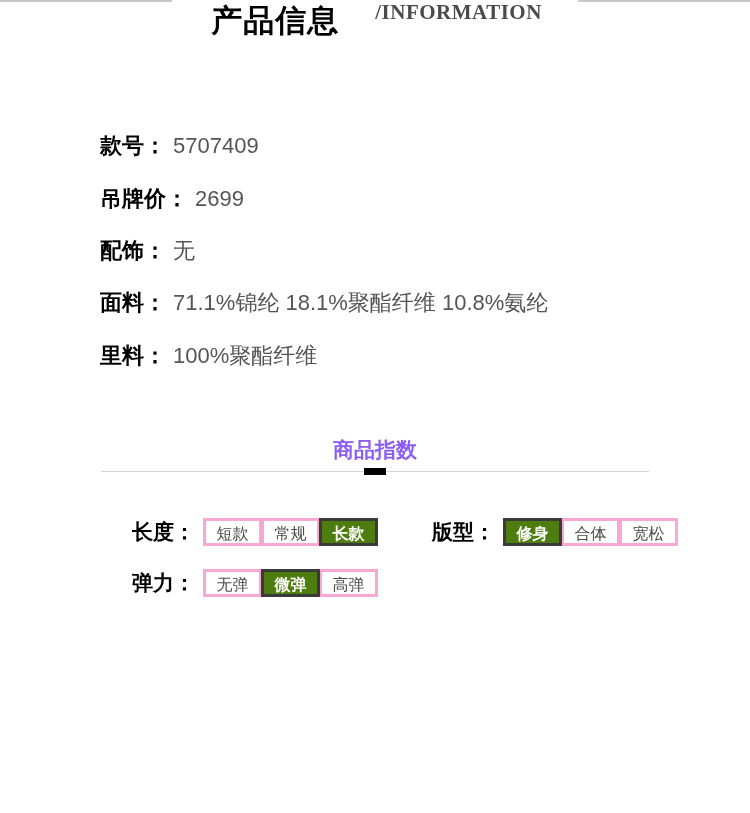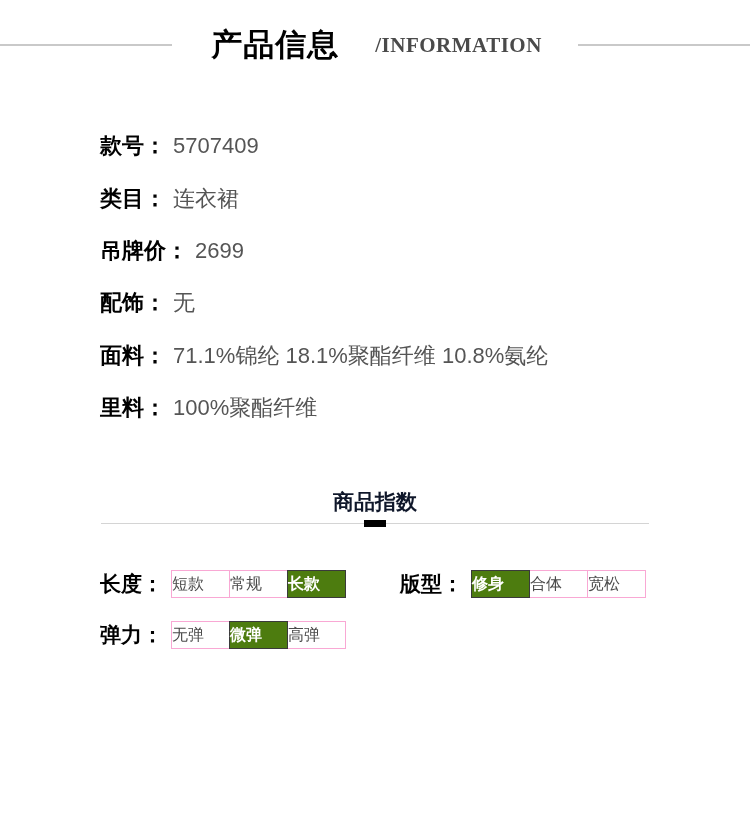--- a/index.html
+++ b/index.html
@@ -2,68 +2,64 @@
 <html><head>
 <meta charset="utf-8">
 <style>
   html,body{margin:0;padding:0;}
   body{
     width:750px;height:813px;background:#ffffff;overflow:hidden;
     font-family:"Liberation Sans","DejaVu Sans",sans-serif;
     -webkit-font-smoothing:antialiased;
   }
   
-  .hd{display:flex;align-items:center;height:90px;gap:34px;}
+  .hd{display:flex;align-items:flex-start;height:90px;gap:34px;}
   .hd-line{flex:1;height:2px;background:#c9c9c9;}
   .hd-title{font-size:31px;font-weight:700;color:#000;margin:0 2px 0 5px;letter-spacing:1px;white-space:nowrap;}
   .hd-sub{
     font-family:"Liberation Serif","DejaVu Serif",serif;
     font-size:21px;font-weight:700;color:#4a4a4a;letter-spacing:.5px;
     white-space:nowrap;margin-right:2px;
   }
   
   .info{margin:30px 0 0 100px;}
   .info-row{height:52.4px;display:flex;align-items:center;font-size:22px;white-space:nowrap;}
   .info-label{font-weight:700;color:#000;}
   .info-value{color:#555;margin-left:7px;}
   
   .idx{margin-top:56px;}
-  .idx-title{text-align:center;font-size:21px;font-weight:700;color:#0f172a;line-height:24px;}
+  .idx-title{text-align:center;font-size:21px;font-weight:700;color:#8b5cf6;line-height:24px;}
   .idx-rule{position:relative;margin:9px auto 0;width:548px;border-top:1px solid #d4d4d4;}
   .idx-tick{position:absolute;left:50%;top:-4px;transform:translateX(-50%);width:22px;height:7px;background:#000;}
   .idx-grid{margin:46px 0 0 100px;display:grid;grid-template-columns:300px auto;row-gap:23px;}
-  .group{display:flex;align-items:center;white-space:nowrap;}
+  .group{display:flex;align-items:center;white-space:nowrap;margin-left:32px;}
   .group-label{font-size:21px;font-weight:700;color:#000;}
   .cells{display:flex;margin-left:8px;}
   .cell{
-    box-sizing:border-box;width:59px;height:28px;line-height:26px;
-    font-size:16px;color:#4a4a4a;border:1px solid #f9a8d4;margin-left:-1px;background:#fff;
+    box-sizing:border-box;width:59px;height:28px;line-height:26px;text-align:center;
+    font-size:16px;color:#4a4a4a;border:3px solid #f9a8d4;margin-left:-1px;background:#fff;
     cursor:default;
   }
   .cell:first-child{margin-left:0;}
   .cell.selected{background:#4d7c0f;border-color:#3a3a3a;color:#fff;font-weight:700;position:relative;z-index:1;}
 </style>
 </head>
 <body>
 
 <header class="hd">
   <span class="hd-line"></span>
   <span class="hd-title">产品信息</span>
   <span class="hd-sub">/INFORMATION</span>
   <span class="hd-line"></span>
 </header>
 
 <section class="info">
   <div class="info-row">
     <span class="info-label">款号：</span>
     <span class="info-value">5707409</span>
-  </div>
-  <div class="info-row">
-    <span class="info-label">类目：</span>
-    <span class="info-value">连衣裙</span>
   </div>
   <div class="info-row">
     <span class="info-label">吊牌价：</span>
     <span class="info-value">2699</span>
   </div>
   <div class="info-row">
     <span class="info-label">配饰：</span>
     <span class="info-value">无</span>
   </div>
   <div class="info-row">

